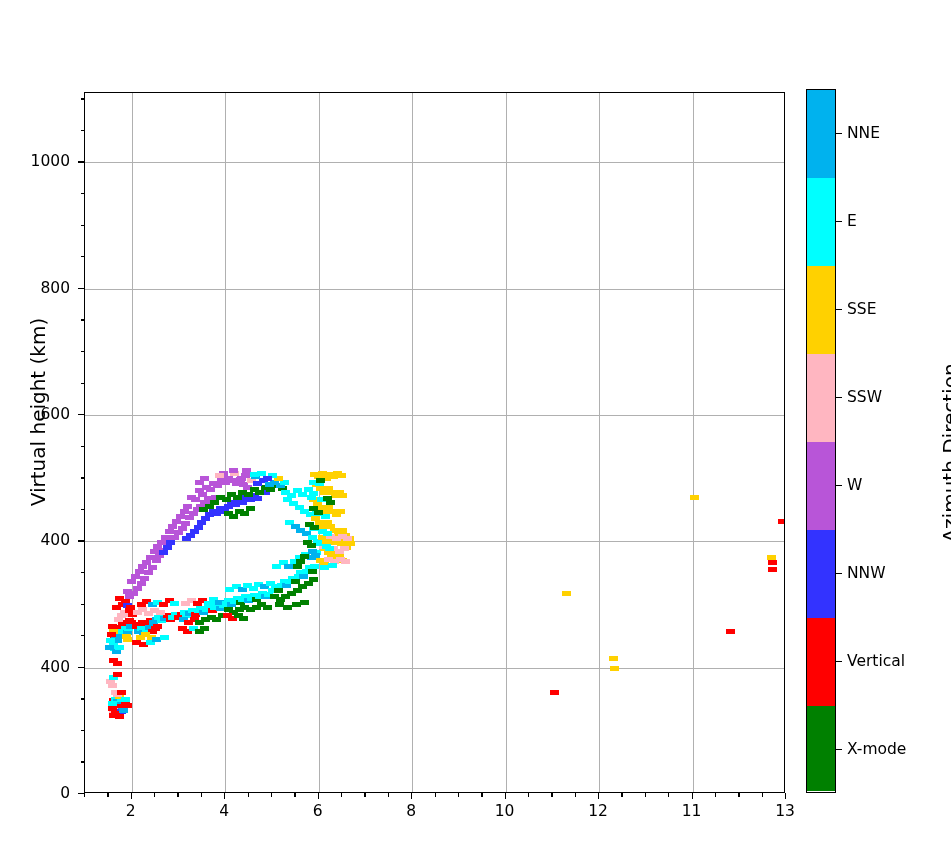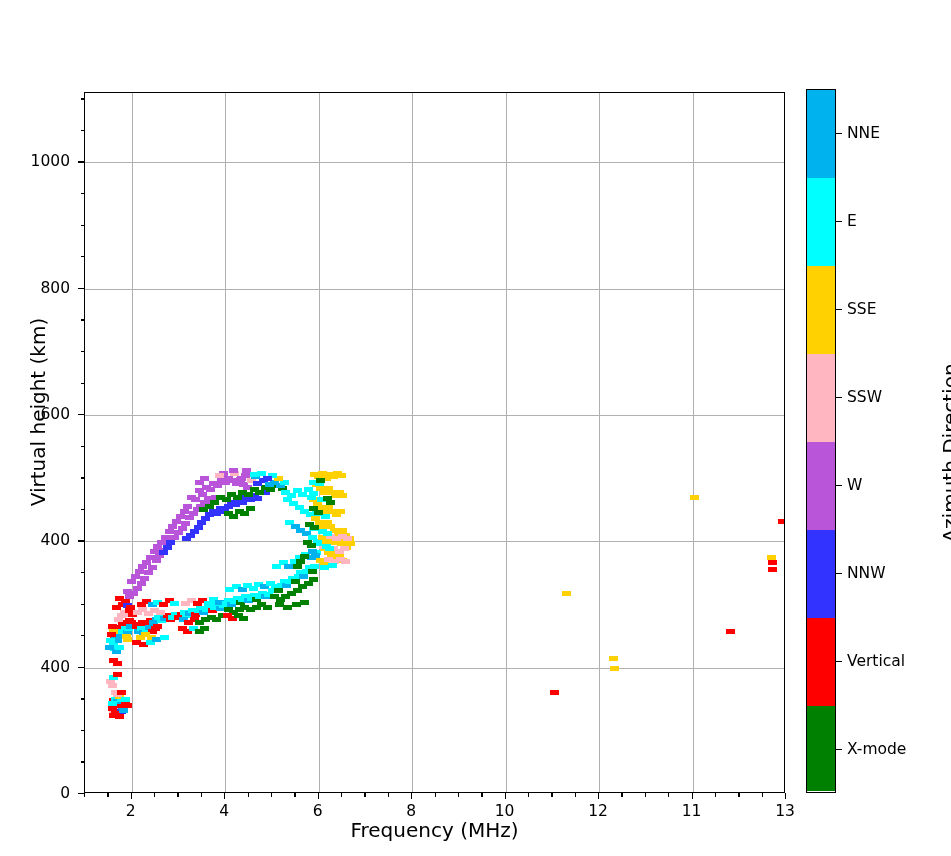--- a/index.html
+++ b/index.html
@@ -605,21 +605,20 @@
       <div class="yticklabel" style="left: 0px; top: 278.775px;">800</div>
       <div class="tick ytick minor" style="left: 80.5px; top: 256.198px;"></div>
       <div class="tick ytick minor" style="left: 80.5px; top: 224.622px;"></div>
       <div class="tick ytick minor" style="left: 80.5px; top: 193.045px;"></div>
       <div class="tick ytick" style="left: 78px; top: 161.468px;"></div>
       <div class="yticklabel" style="left: 0px; top: 152.468px;">1000</div>
       <div class="tick ytick minor" style="left: 80.5px; top: 129.892px;"></div>
       <div class="tick ytick minor" style="left: 80.5px; top: 98.3153px;"></div>
     </div>
 
-  <div id="xlabel">Frequency (MHz)</div>
   <div id="ylabel">Virtual height (km)</div>
 
   <div id="cbar">
       <div class="seg" style="height: 88px; background: rgb(0, 178, 238);"></div>
       <div class="seg" style="height: 88px; background: rgb(0, 255, 255);"></div>
       <div class="seg" style="height: 88px; background: rgb(255, 209, 0);"></div>
       <div class="seg" style="height: 88px; background: rgb(255, 182, 193);"></div>
       <div class="seg" style="height: 88px; background: rgb(184, 85, 216);"></div>
       <div class="seg" style="height: 88px; background: rgb(51, 51, 255);"></div>
       <div class="seg" style="height: 88px; background: rgb(255, 0, 0);"></div>

